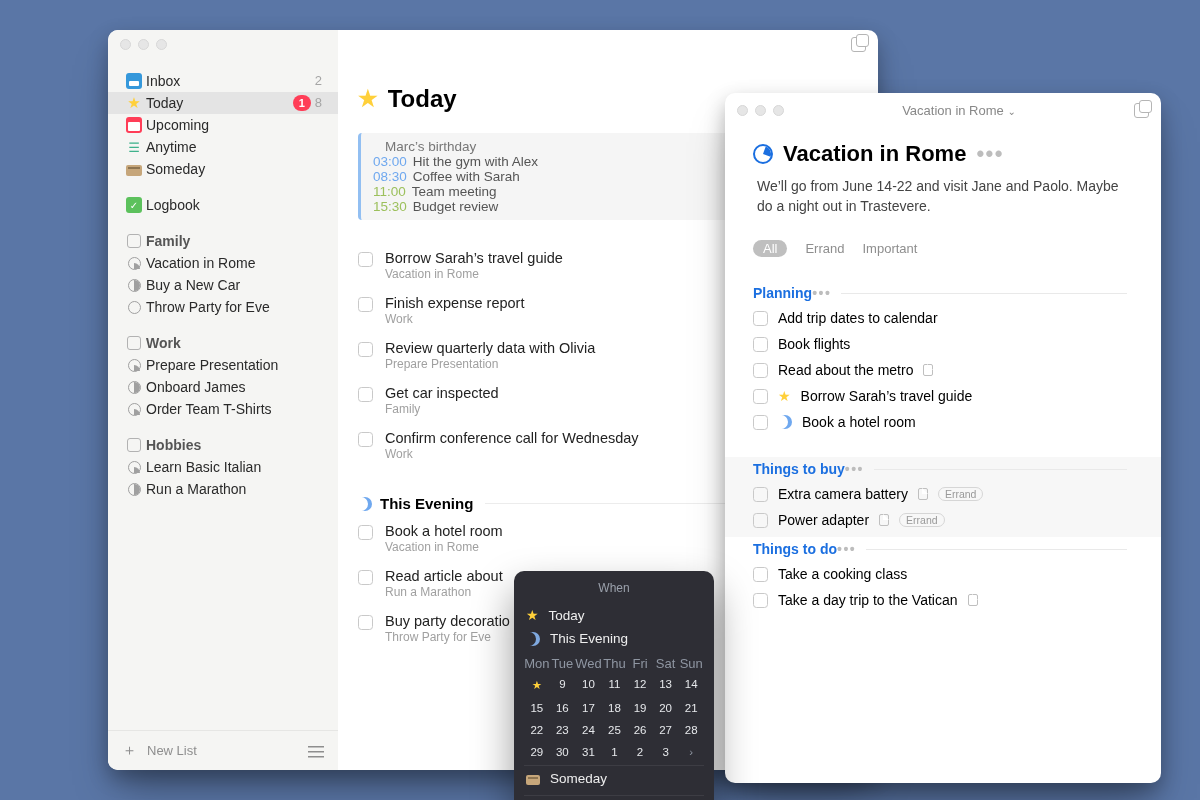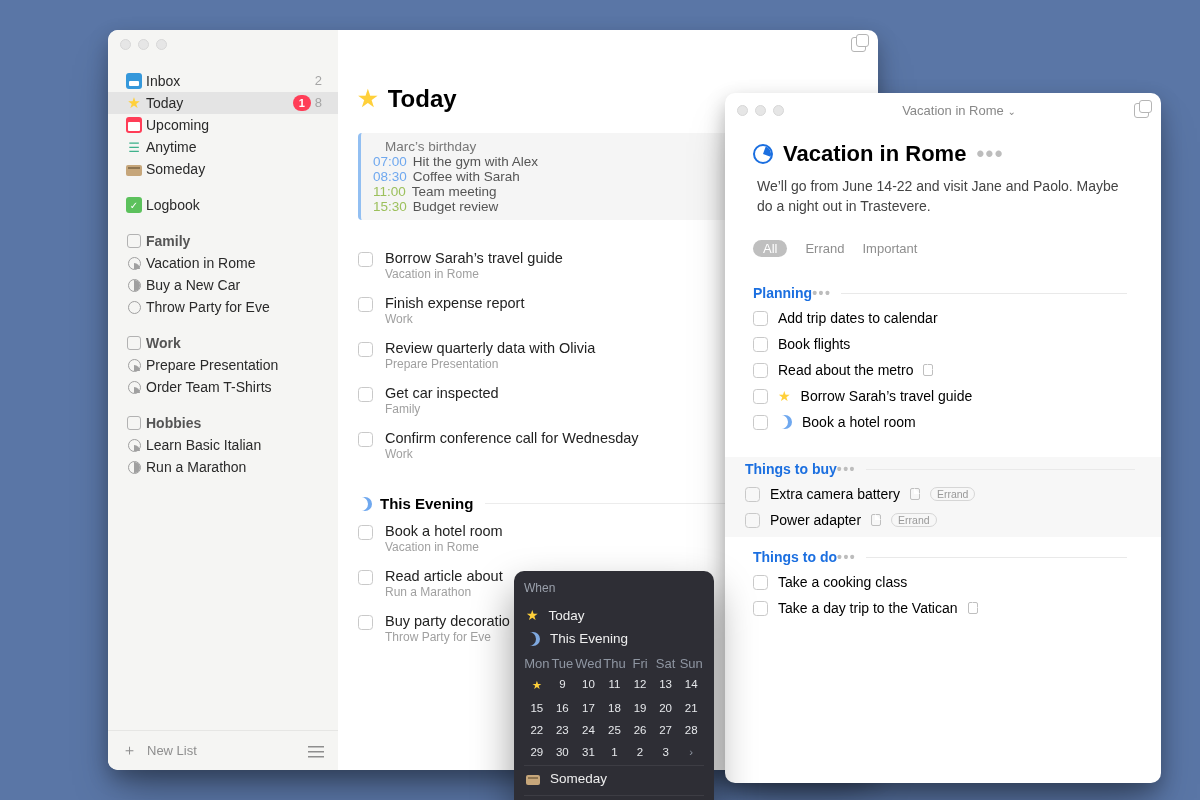--- a/index.html
+++ b/index.html
@@ -89,23 +89,23 @@
   .filters{display:flex;gap:18px;font-size:13px;color:#8e8e8e;align-items:center;margin-bottom:28px;font-weight:500;}
   .pill{background:#bfbfbf;color:#fff;border-radius:10px;padding:1px 10px;}
   .p-head{color:var(--blue);font-weight:700;font-size:14px;display:flex;align-items:center;margin-bottom:4px;}
   .p-head::after{content:"";flex:1;border-bottom:1px solid #e9e9e9;margin:0 6px 0 10px;}
   .p-task{display:flex;align-items:center;gap:10px;padding:5px 0;font-size:14px;}
   .p-task .cb{margin-top:0;}
   .attach{width:10px;height:12px;border:1px solid #bfbfbf;border-radius:2px 2px 2px 2px;position:relative;display:inline-block;}
   .attach::after{content:"";position:absolute;right:-1px;top:-1px;border:3px solid transparent;border-left-color:#fff;border-bottom-color:#fff;}
   .tag{font-size:10.5px;color:#999;border:1px solid #d6d6d6;border-radius:9px;padding:0 6px;}
   .p-block{margin-bottom:22px;}
-  .sold{background:#f7f7f7;margin:12px -28px;padding:4px 20px;}
-  
-  .pop-h{color:#9aa0ab;text-align:left;font-size:12px;padding:4px 0 8px;}
+  .sold{background:#f7f7f7;margin:4px -28px;padding:4px 28px;}
+  
+  .pop-h{color:#9aa0ab;text-align:center;font-size:12px;padding:4px 0 8px;}
   .pop-row{display:flex;align-items:center;gap:10px;padding:4px 2px;font-size:13.5px;}
   .pop-row .moon{box-shadow:inset -4px 0 0 0 #7fa9e0;}
   .grid{display:grid;grid-template-columns:repeat(7,1fr);text-align:center;font-size:11.5px;gap:4px 0;margin:6px 0 4px;}
   .grid .dow{color:#8f96a2;font-size:13px;}
   .grid .d{color:#e6e8eb;padding:3px 0;}
   .grid .star-d{color:#ffd03a;}
   .grid .chev{color:#8f96a2;}
   .pop-sec{display:flex;align-items:center;gap:10px;padding:5px 2px;font-size:13.5px;border-top:1px solid #3d3d44;margin-top:4px;}
   .pop-sec .ic-draw{background:#c6a67a;width:14px;}
   .pop-sec.add{color:#8f96a2;}
@@ -189,20 +189,26 @@
        <span class="lbl">Work</span>
      </div>
         <div class="sb-row">
          <span class="ic">
             <span class="ic-prg q"></span>
           </span>
          <span class="lbl">Prepare Presentation</span>
        </div>
         <div class="sb-row">
          <span class="ic">
+            <span class="ic-prg h"></span>
+          </span>
+         <span class="lbl">Onboard James</span>
+       </div>
+        <div class="sb-row">
+         <span class="ic">
             <span class="ic-prg q"></span>
           </span>
          <span class="lbl">Order Team T-Shirts</span>
        </div>
         <div class="sb-sp"></div>
         <div class="sb-row sb-head">
        <span class="ic">
             <span class="ic-area"></span>
           </span>
        <span class="lbl">Hobbies</span>
@@ -235,21 +241,21 @@
     <h1>
       <span class="star">★</span>
       <span>Today</span>
     </h1>
     <div class="cal-block" id="calblock">
         <div class="cal-line allday">
           <span style="width:6px;"></span>
           <span>Marc’s birthday</span>
         </div>
         <div class="cal-line a">
-          <span class="t" style="color:#6fa8ef">07:00</span>
+          <span class="t" style="color:#6fa8ef">03:00</span>
           <span class="e">Hit the gym with Alex</span>
         </div>
         <div class="cal-line a">
           <span class="t" style="color:#6fa8ef">08:30</span>
           <span class="e">Coffee with Sarah</span>
         </div>
         <div class="cal-line b">
           <span class="t" style="color:#9cc05c">11:00</span>
           <span class="e">Team meeting</span>
         </div>

